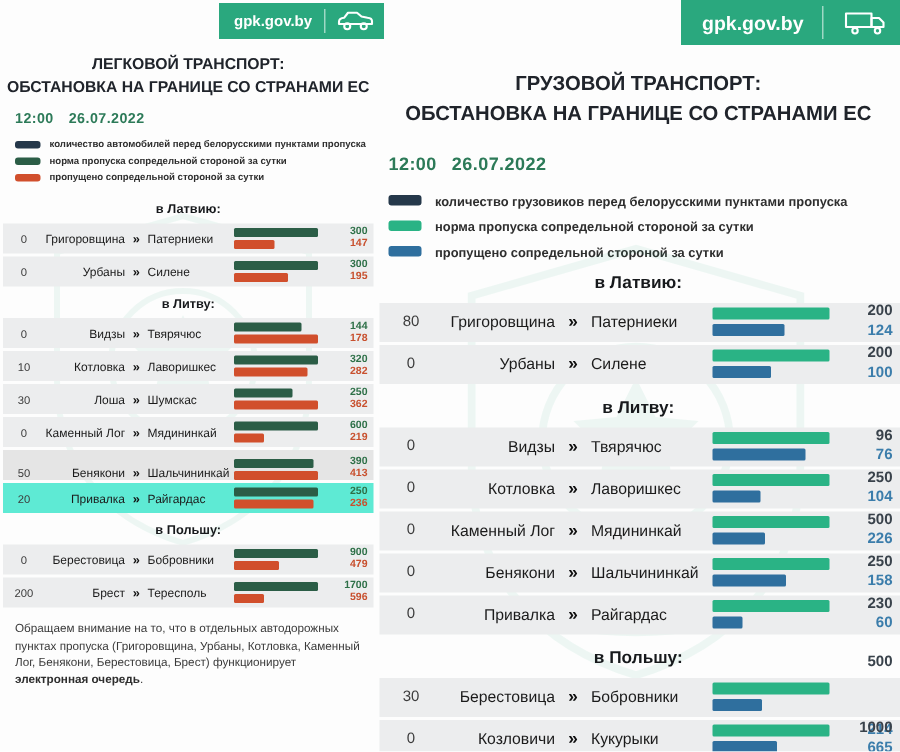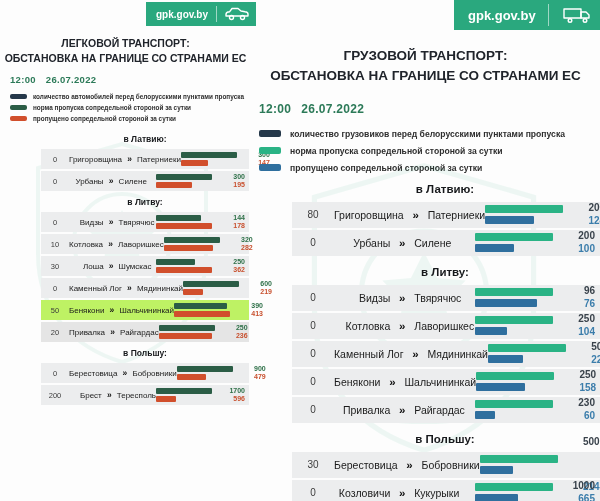--- a/index.html
+++ b/index.html
@@ -38,21 +38,21 @@
   .panel-car  .legend{margin:8px 0 0 10px; gap:4px;}
   .panel-truck .legend{margin:13px 0 0 8px; gap:7px;justify-content:center;}
   .legend-item{display:flex; align-items:center;}
   .legend-swatch{border-radius:2px; flex:none;}
   .panel-car  .legend-swatch{width:17px; height:5px; margin-right:6px;}
   .panel-truck .legend-swatch{width:22px; height:7px; margin-right:9px;}
   .legend-label{color:#2e2e2e; font-weight:bold;}
   .panel-car  .legend-label{font-size:6.4px;}
   .panel-truck .legend-label{font-size:8.6px;}
 
-  .sections{position:relative;padding-left:39px;}
+  .sections{position:relative;}
   .panel-car  .sections{margin-top:12px;}
   .panel-truck .sections{margin-top:10px;}
   .sec-header{text-align:center; font-weight:bold; color:#17191c;}
   .panel-car  .sec-header{font-size:8.5px; margin:6px 0 5px 0;}
   .panel-truck .sec-header{font-size:11.5px; margin:10px 0 7px 0;}
 
   .row{display:flex; align-items:center; background:#ecedee;}
   .panel-car  .row{height:20px; margin:0 2px 2px 2px;}
   .panel-truck .row{height:26px; margin:0 0 2px 2px;}
   .q{flex:none; text-align:center; color:#3c3c3c;}
@@ -211,35 +211,35 @@
           <span class="nm to">Мядининкай</span>
           <span class="bars">
             <span class="bar" style="background: rgb(43, 93, 70); width: 100%;"></span>
             <span class="bar" style="background: rgb(209, 79, 44); width: 36.5%;"></span>
           </span>
           <span class="vals">
             <span class="" style="display: block; color: rgb(46, 112, 72);">600</span>
             <span class="" style="display: block; color: rgb(200, 80, 46);">219</span>
           </span>
         </div>
-        <div class="row" style="background: #bef264;">
+        <div class="row" style="background: #e5e5e5; align-items: flex-end;">
           <span class="q">50</span>
           <span class="nm from">Бенякони</span>
           <span class="chev">»</span>
           <span class="nm to">Шальчининкай</span>
           <span class="bars">
             <span class="bar" style="background: rgb(43, 93, 70); width: 94.431%;"></span>
             <span class="bar" style="background: rgb(209, 79, 44); width: 100%;"></span>
           </span>
           <span class="vals">
             <span class="" style="display: block; color: rgb(46, 112, 72);">390</span>
             <span class="" style="display: block; color: rgb(200, 80, 46);">413</span>
           </span>
         </div>
-        <div class="row" style="background: #e5e5e5;">
+        <div class="row" style="background: #5eead4;">
           <span class="q">20</span>
           <span class="nm from">Привалка</span>
           <span class="chev">»</span>
           <span class="nm to">Райгардас</span>
           <span class="bars">
             <span class="bar" style="background: rgb(43, 93, 70); width: 100%;"></span>
             <span class="bar" style="background: rgb(209, 79, 44); width: 94.4%;"></span>
           </span>
           <span class="vals">
             <span class="" style="display: block; color: rgb(46, 112, 72);">250</span>
@@ -271,20 +271,21 @@
             <span class="bar" style="background: rgb(209, 79, 44); width: 35.0588%;"></span>
           </span>
           <span class="vals">
             <span class="" style="display: block; color: rgb(46, 112, 72);">1700</span>
             <span class="" style="display: block; color: rgb(200, 80, 46);">596</span>
           </span>
         </div>
       </div>
 
     <div class="footer">
+      <p><span>Обращаем внимание на то, что в отдельных автодорожных пунктах пропуска (Григоровщина, Урбаны, Котловка, Каменный Лог, Бенякони, Берестовица, Брест) функционирует</span> <b>электронная очередь</b><span>.</span></p>
     </div>
   </div>
 
   <div class="panel panel-truck">
     <svg class="watermark" width="270" height="300" viewBox="0 0 100 115">
       <path d="M50 3 L92 15 V58 C92 88 73 105 50 112 C27 105 8 88 8 58 V15 Z" fill="none" stroke="#2aa87e" stroke-width="2"></path>
       <circle cx="50" cy="52" r="24" fill="none" stroke="#2aa87e" stroke-width="2"></circle>
       <path d="M50 36 l5 10 11 1 -8 8 2 11 -10 -5 -10 5 2 -11 -8 -8 11 -1 z" fill="#2aa87e"></path>
       <path d="M20 95 C35 103 65 103 80 95" fill="none" stroke="#2aa87e" stroke-width="2"></path>
     </svg>

